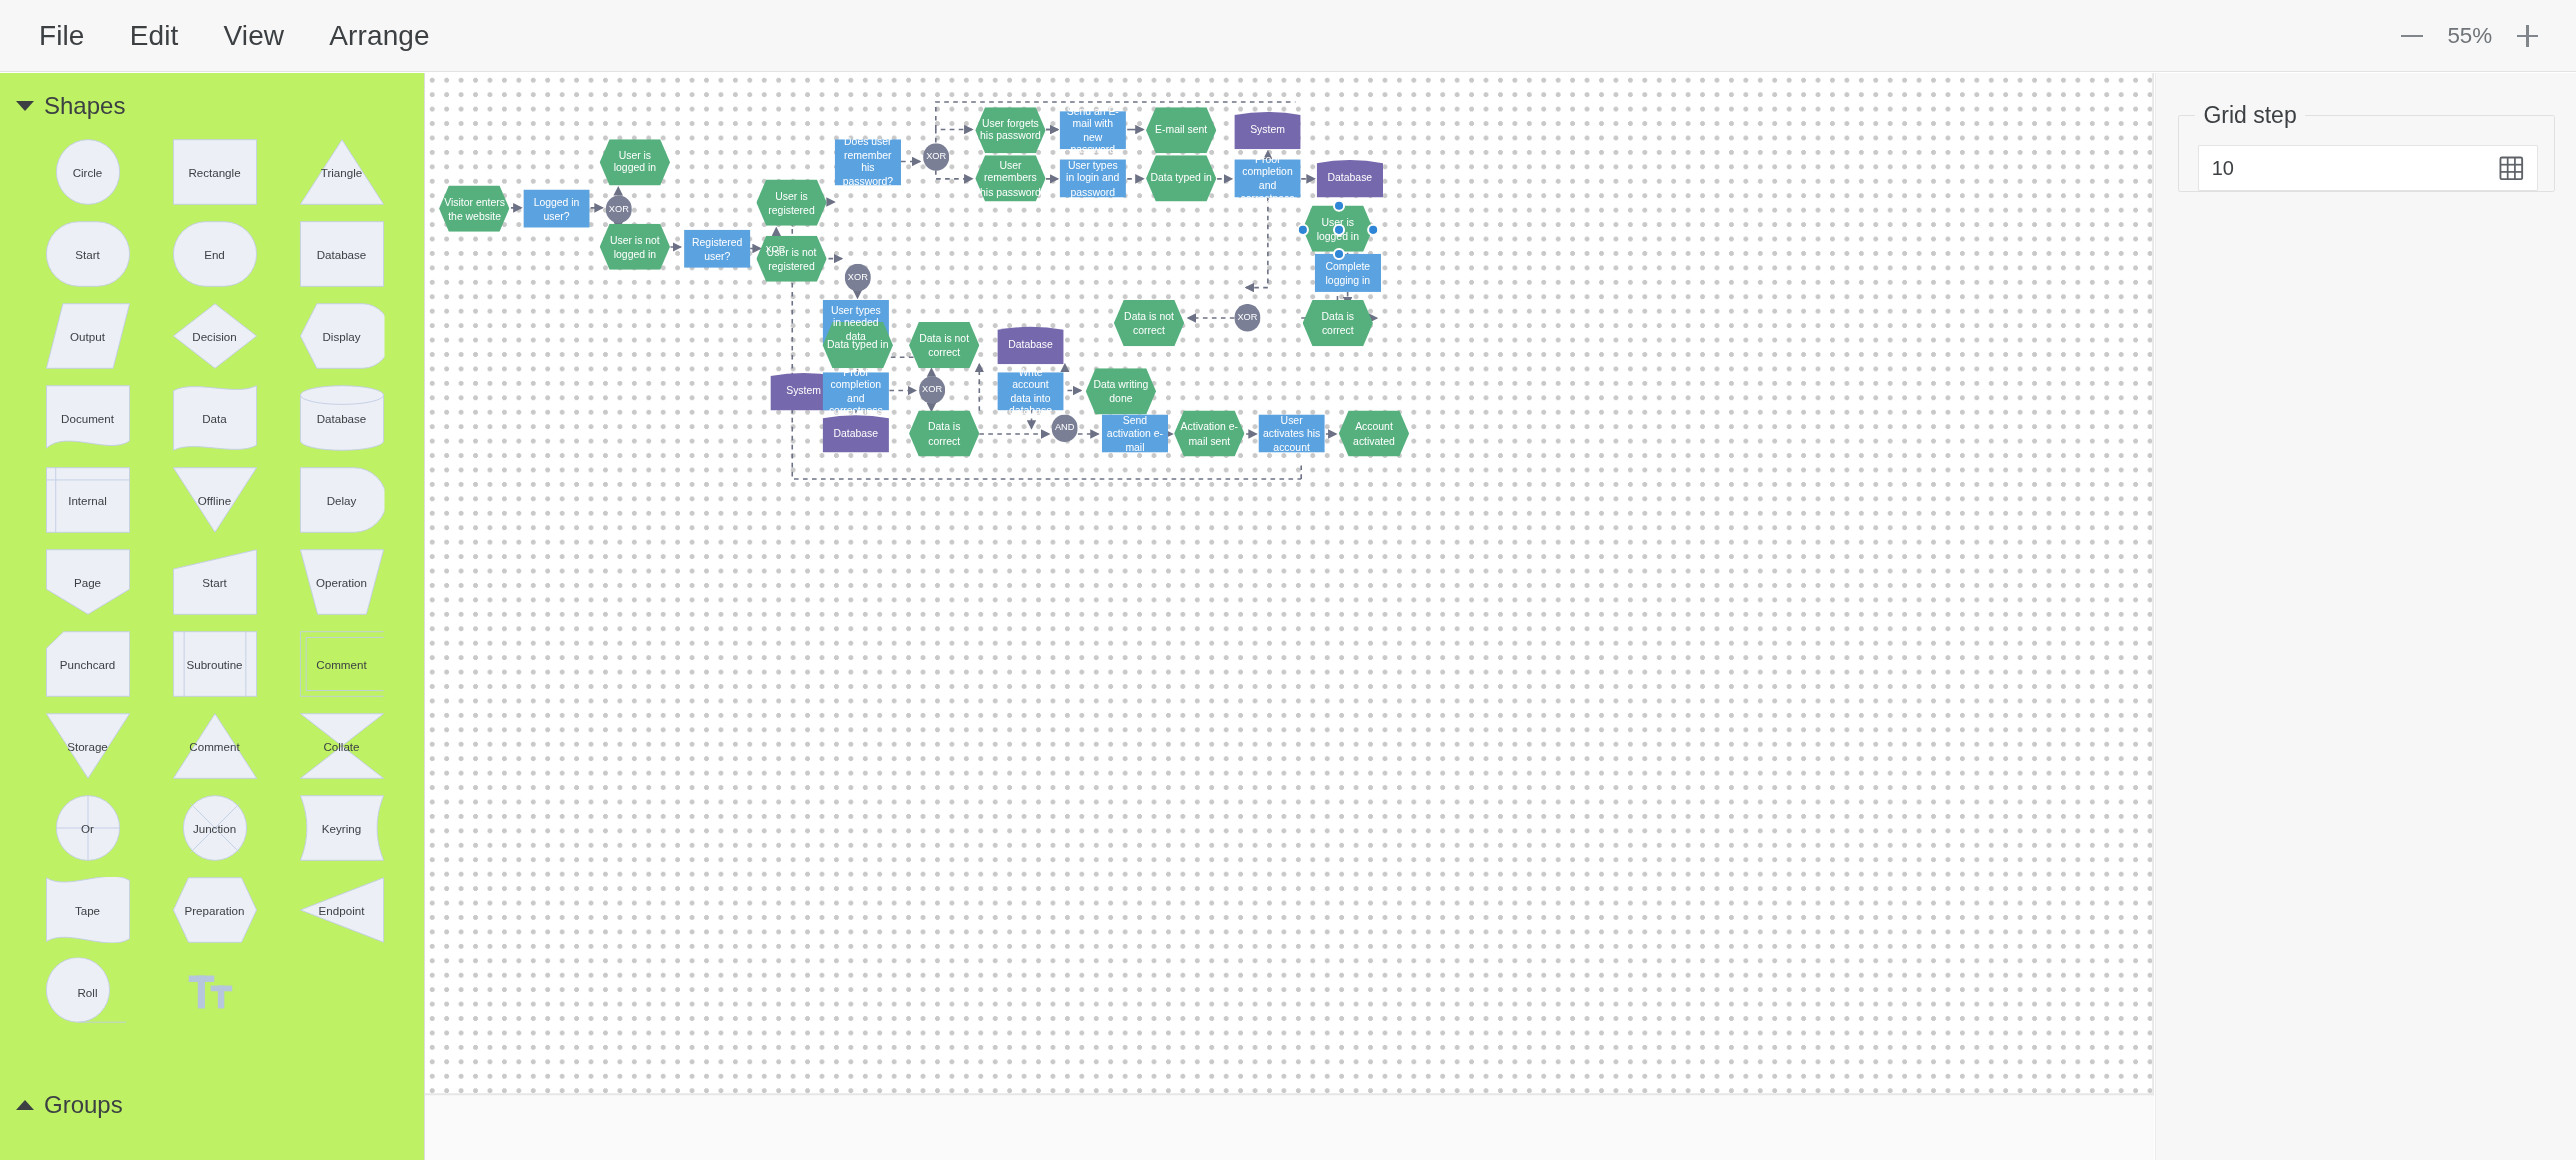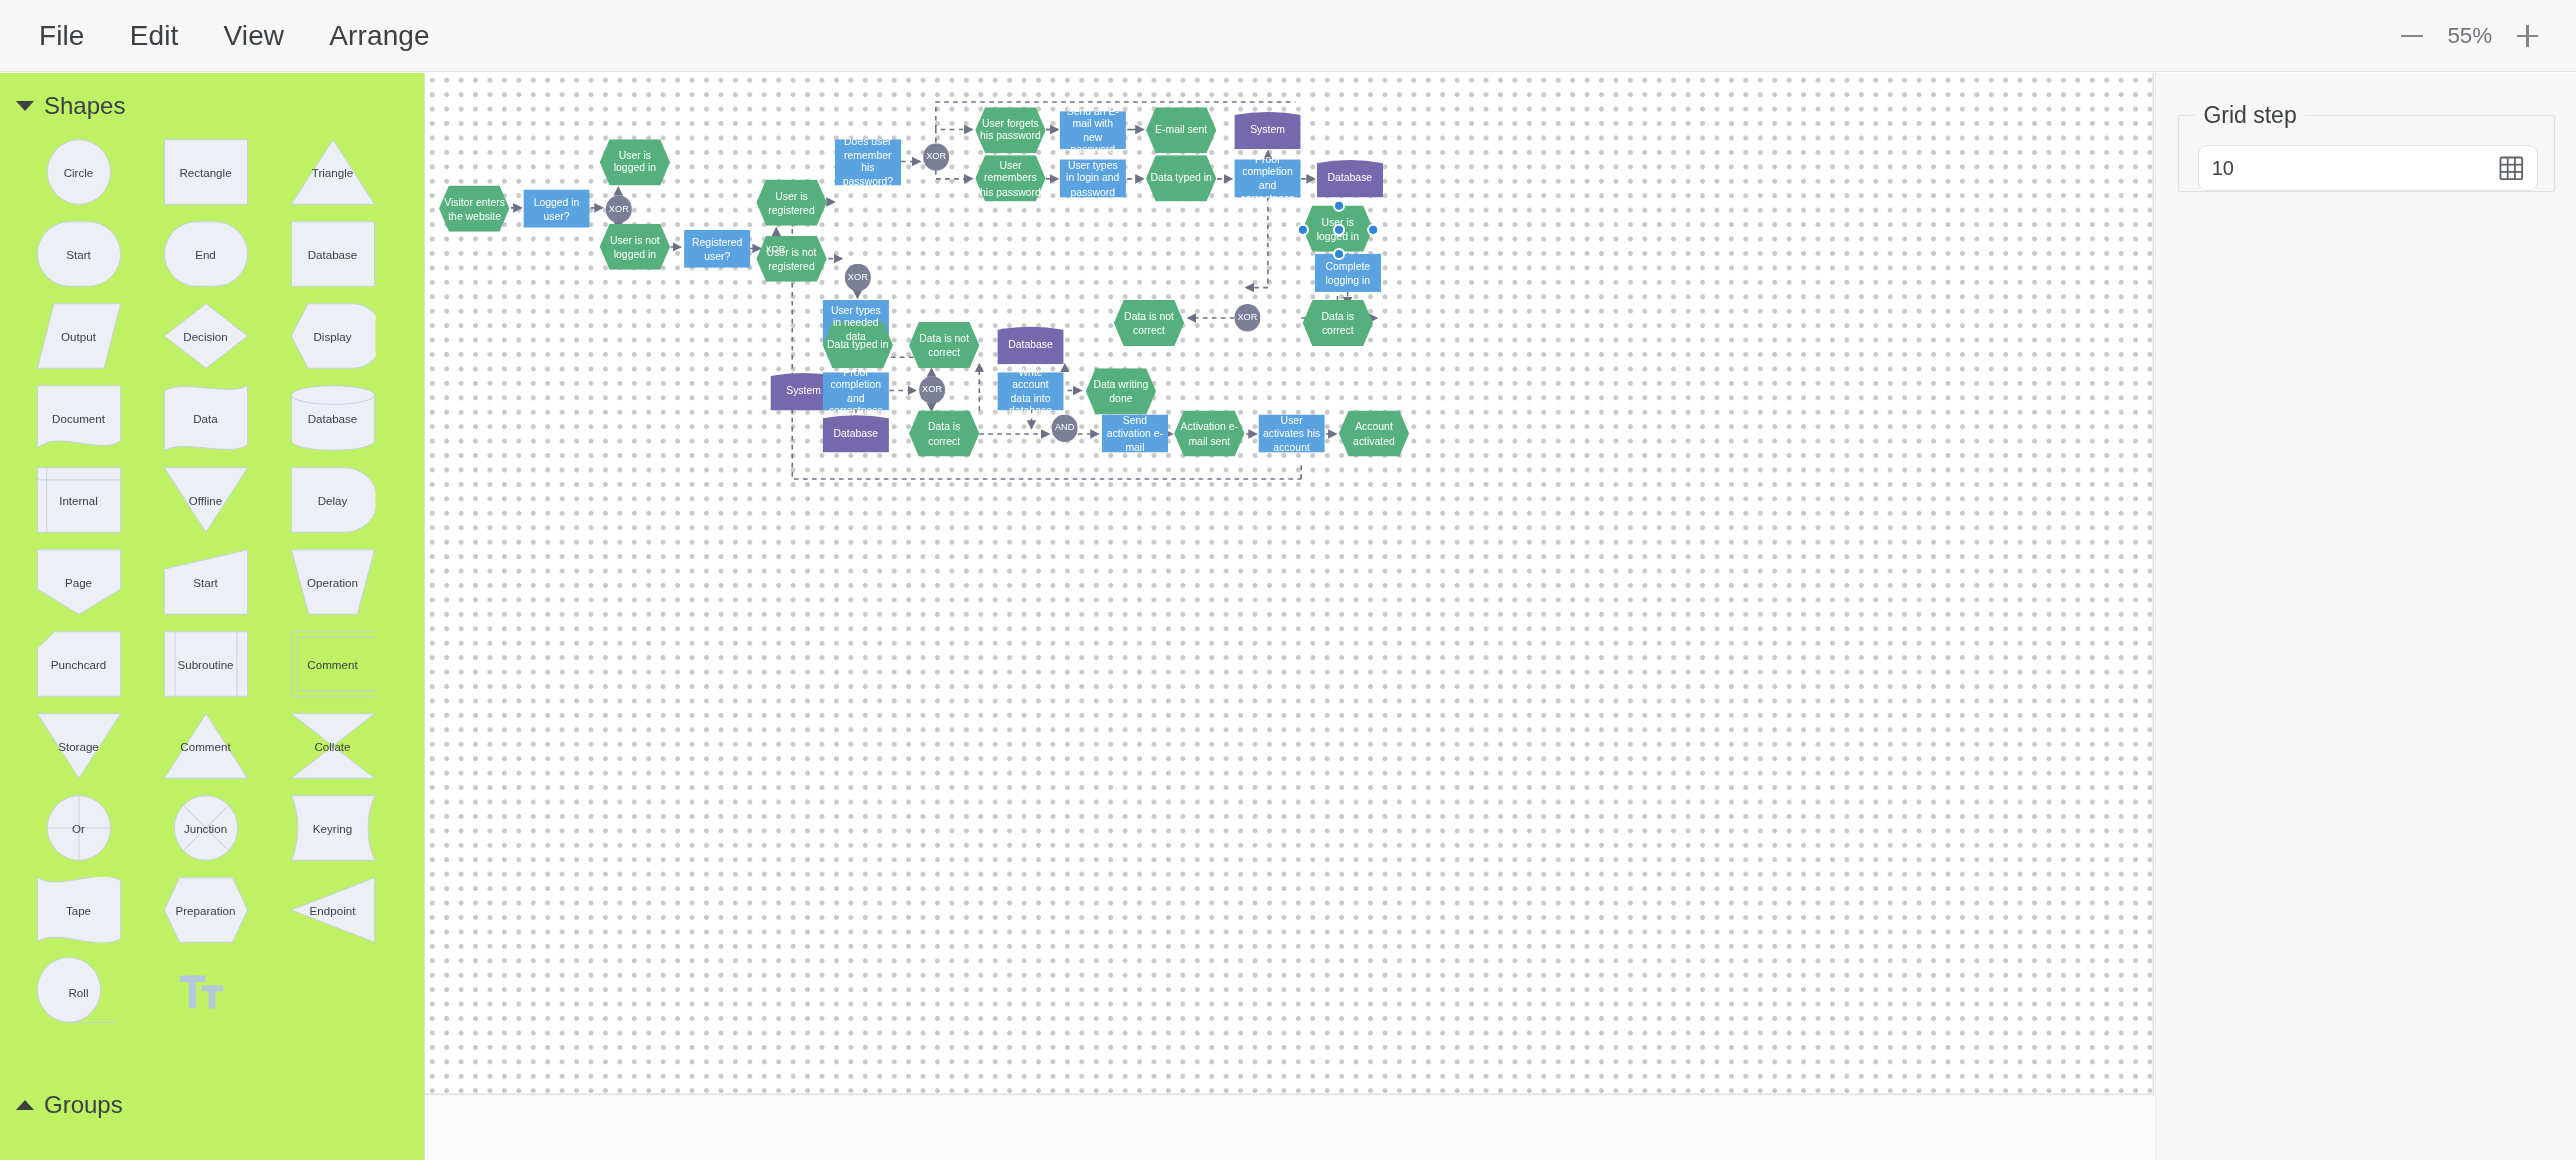--- a/index.html
+++ b/index.html
@@ -45,21 +45,21 @@
     display: flex; align-items: center; gap: 10px;
     padding: 19px 0 7.2px 16px; cursor: pointer;
   }
   .section-head .tri { width: 0; height: 0; }
   .tri.down { border-left: 9.4px solid transparent; border-right: 9.4px solid transparent; border-top: 10.8px solid #3c4043; }
   .tri.up   { border-left: 9.4px solid transparent; border-right: 9.4px solid transparent; border-bottom: 10.8px solid #3c4043; }
   .section-head .title { font-size: 24px; color: #3c4043; font-weight: 400; }
 
   #shape-grid {
     display: grid; grid-template-columns: repeat(3, 127px);
-    justify-content: start; padding-left: 15px; margin-top: 4.3px;
+    justify-content: start; padding-left: 24px; margin-top: 4.3px;
   }
   .shape-cell {
     width: 127px; height: 82px; position: relative;
     display: flex; align-items: center; justify-content: center; cursor: pointer;
   }
   .shape-cell .glyph {
     position: absolute; left: 50%; top: 50%; transform: translate(-50%,-50%);
   }
   .shape-cell .lbl {
     position: relative; z-index: 3; font-size: 11.6px; color: #3c4043;
@@ -118,21 +118,21 @@
   }
   fieldset.gridstep {
     position: absolute; left: 21.7px; top: 29px; width: 377px; height: 90px;
     border: 0.7px solid #e0e0e0; border-radius: 2.2px; padding: 0;
   }
   fieldset.gridstep legend {
     font-size: 23px; color: #3c4043; padding: 0 8.7px; margin-left: 16px;
   }
   .gs-input-wrap {
     position: absolute; left: 19px; top: 16px; width: 340px; height: 46px;
-    background: #ffffff; border: 0.7px solid #e4e4e4; border-radius: 9px;
+    background: #ffffff; border: 0.7px solid #e4e4e4; border-radius: 1px;
     display: flex; align-items: center;
   }
   .gs-input-wrap input {
     flex: 1; border: none; outline: none; background: transparent;
     font-size: 20px; color: #3c4043; padding-left: 13px;
     font-family: "Liberation Sans", sans-serif;
   }
   .grid-icon { width: 24.6px; height: 24.6px; margin-right: 13px; flex: none; }
 </style>
 </head>

